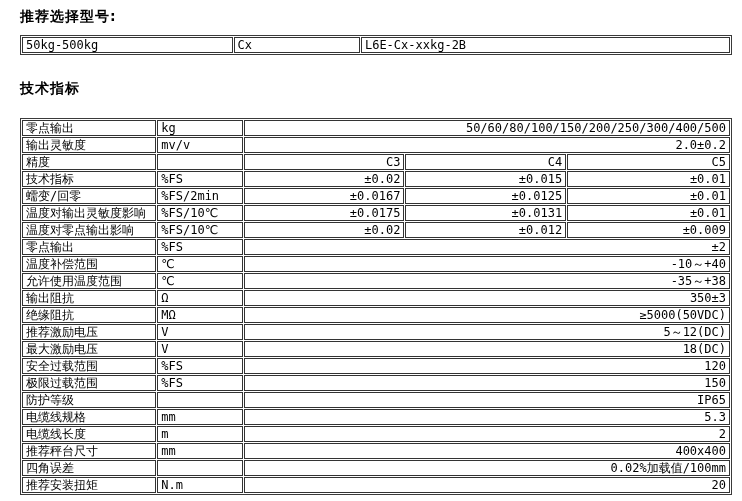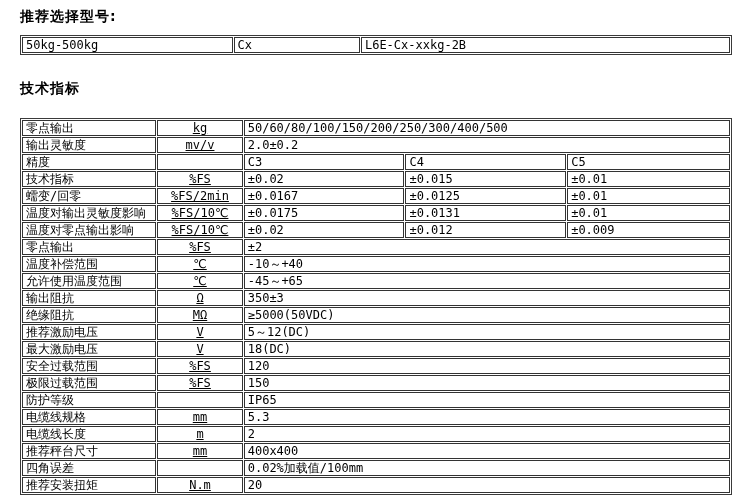--- a/index.html
+++ b/index.html
@@ -30,22 +30,22 @@
     border: 1px solid #333333;
     font-size: 12px;
     line-height: 14px;
     height: 14px;
     padding: 0 3px;
     overflow: hidden;
     white-space: nowrap;
     font-family: "DejaVu Sans Mono", "DejaVu Sans", "Liberation Mono", monospace, sans-serif;
   }
   td.label { text-align: left; }
-  td.unit  { text-align: center; text-decoration: underline; }
-  td.value { text-align: left; }
+  td.unit  { text-align: left; }
+  td.value { text-align: right; }
 </style>
 </head>
 <body>
 
 <div class="page">
 
   <div class="section-title">推荐选择型号:</div>
 
   <table>
     <colgroup>
@@ -124,21 +124,21 @@
           <td class="value" colspan="3">±2</td>
         </tr>
         <tr>
           <td class="label">温度补偿范围</td>
           <td class="unit">℃</td>
           <td class="value" colspan="3">-10～+40</td>
         </tr>
         <tr>
           <td class="label">允许使用温度范围</td>
           <td class="unit">℃</td>
-          <td class="value" colspan="3">-45～+65</td>
+          <td class="value" colspan="3">-35～+38</td>
         </tr>
         <tr>
           <td class="label">输出阻抗</td>
           <td class="unit">Ω</td>
           <td class="value" colspan="3">350±3</td>
         </tr>
         <tr>
           <td class="label">绝缘阻抗</td>
           <td class="unit">MΩ</td>
           <td class="value" colspan="3">≥5000(50VDC)</td>

